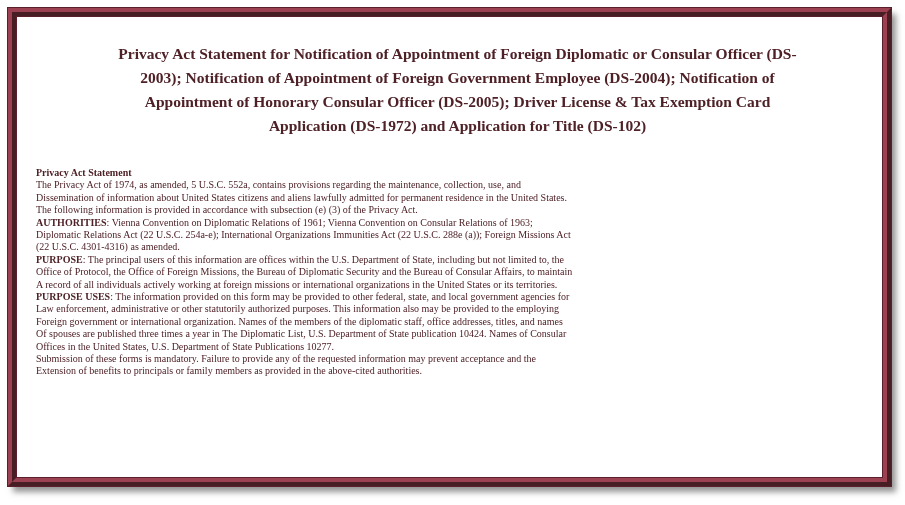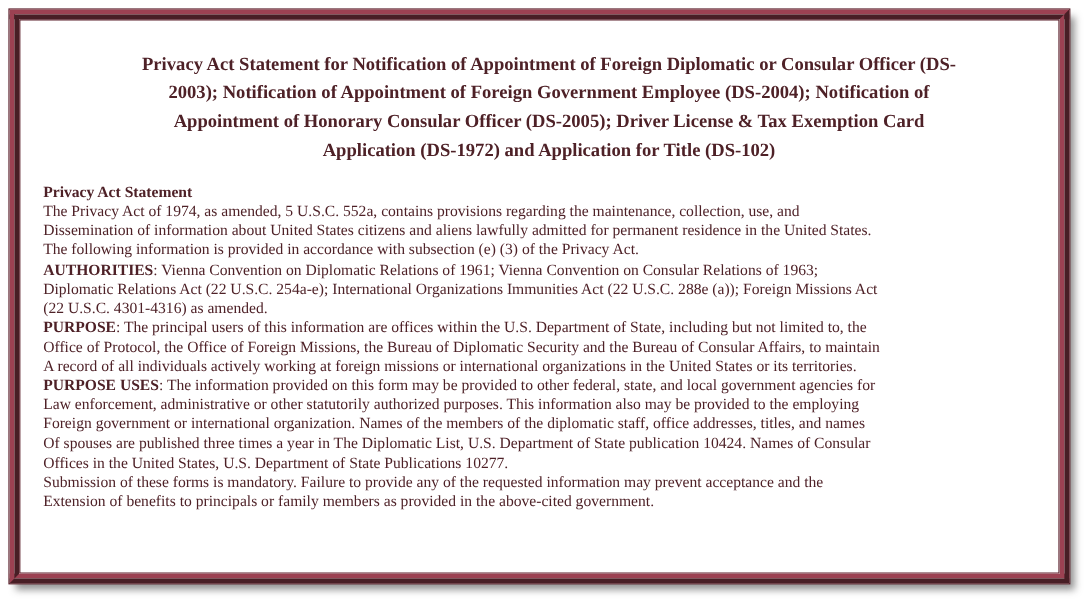--- a/index.html
+++ b/index.html
@@ -32,22 +32,22 @@
   }
   .pre { white-space: pre-line; }
   .title {
     font-weight: bold;
     font-size: 15.5px;
     line-height: 1.55;
     text-align: center;
     color: #4e2127;
   }
   .body-text {
-    margin-top: 14px;
-    font-size: 13px;
+    margin-top: 29px;
+    font-size: 10px;
     line-height: 1.24;
     text-align: left;
   }
   .section-heading {
     font-weight: bold;
     margin: 0;
   }
   p.para {
     margin: 0;
   }
@@ -82,17 +82,17 @@
 Office of Protocol, the Office of Foreign Missions, the Bureau of Diplomatic Security and the Bureau of Consular Affairs, to maintain
 A record of all individuals actively working at foreign missions or international organizations in the United States or its territories.</span></p>
 
       <p class="para"><span class="label">PURPOSE USES</span><span class="pre">: The information provided on this form may be provided to other federal, state, and local government agencies for
 Law enforcement, administrative or other statutorily authorized purposes. This information also may be provided to the employing
 Foreign government or international organization. Names of the members of the diplomatic staff, office addresses, titles, and names
 Of spouses are published three times a year in The Diplomatic List, U.S. Department of State publication 10424. Names of Consular
 Offices in the United States, U.S. Department of State Publications 10277.</span></p>
 
       <p class="para"><span class="label"></span><span class="pre">Submission of these forms is mandatory. Failure to provide any of the requested information may prevent acceptance and the
-Extension of benefits to principals or family members as provided in the above-cited government.</span></p>
+Extension of benefits to principals or family members as provided in the above-cited authorities.</span></p>
 
     </div>
   </div>
 </div>
 
 </body></html>

